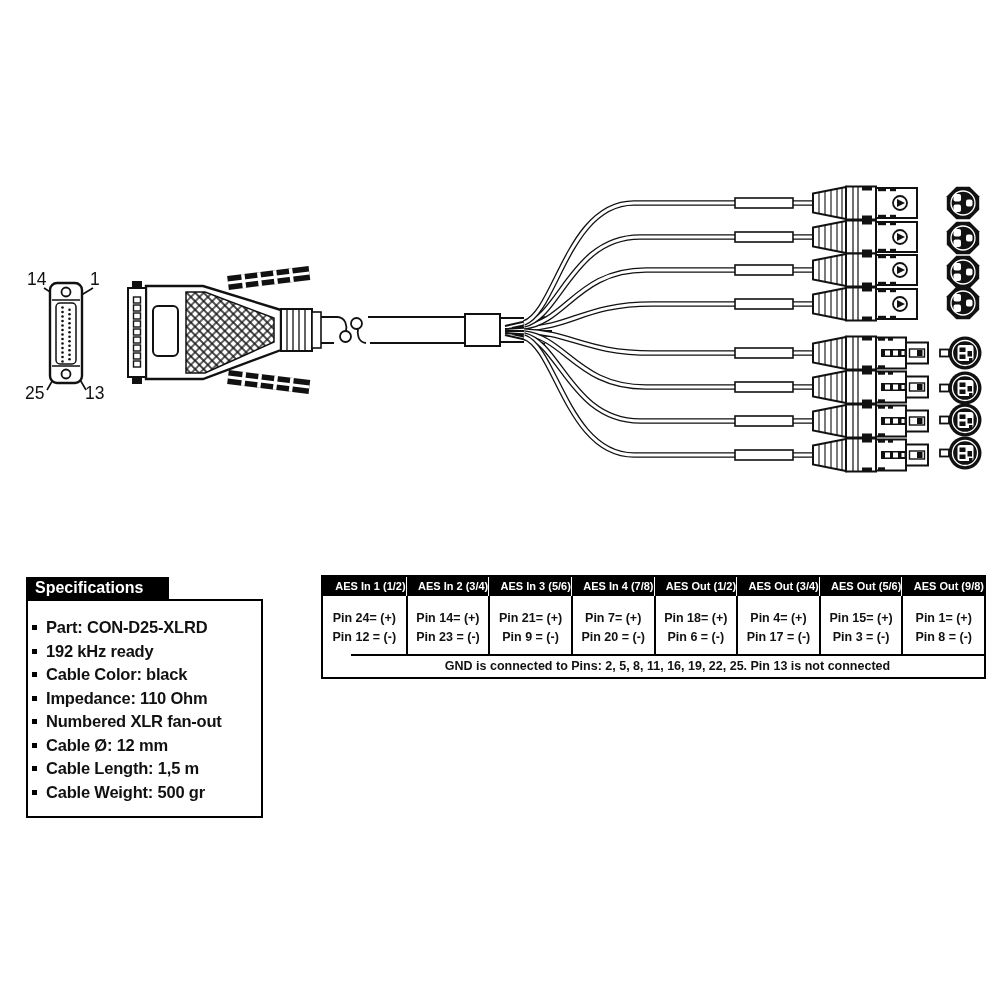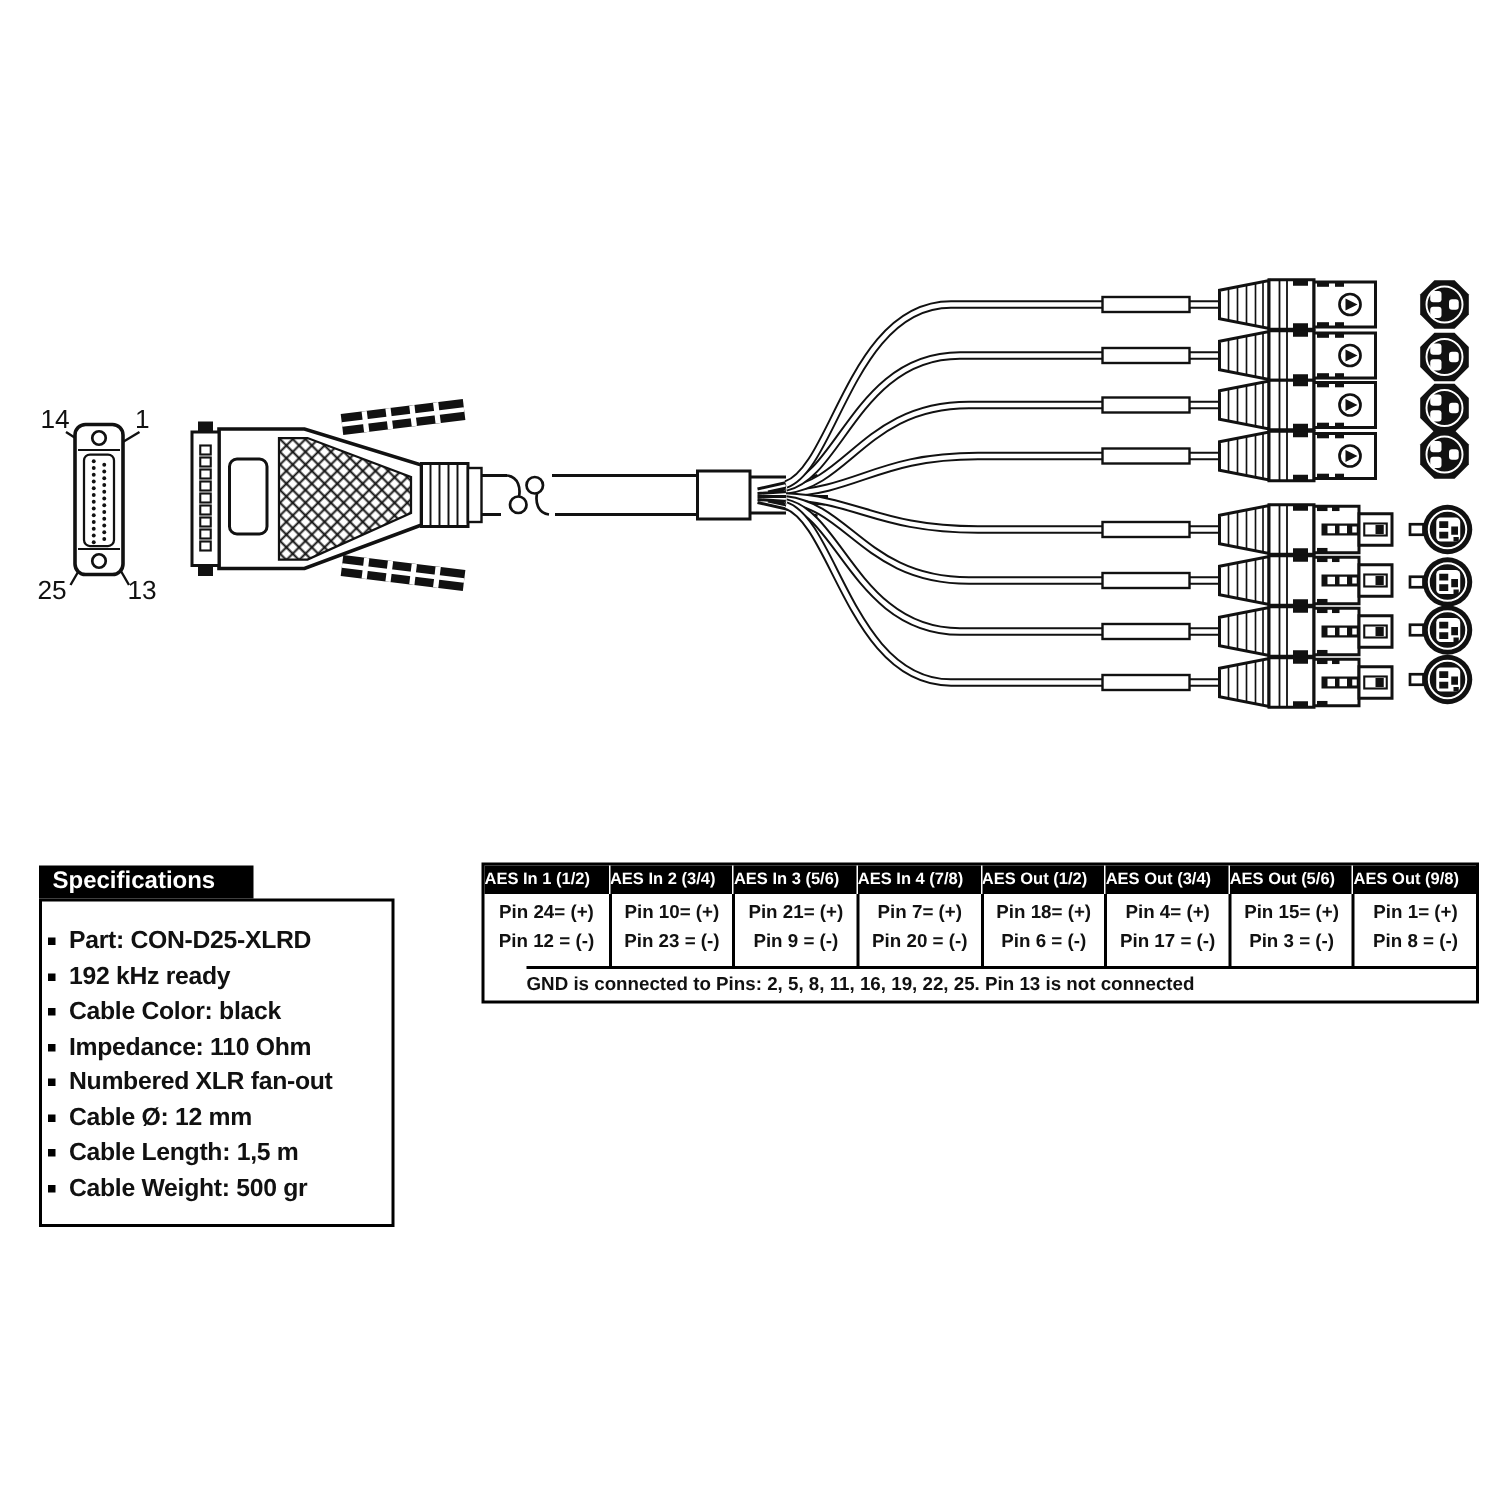--- a/index.html
+++ b/index.html
@@ -15,28 +15,28 @@
   .spec-title{background:#000;color:#fff;width:143px;height:22px;line-height:22px;
     padding-left:9px;box-sizing:border-box;font-size:16px;font-weight:bold;}
   .spec-body{border:2px solid #000;height:219px;box-sizing:border-box;padding:15px 6px 0 4px;}
   .spec-item{display:flex;align-items:center;font-size:16.5px;font-weight:bold;
     line-height:23.5px;letter-spacing:-0.2px;white-space:nowrap;}
   .bullet{width:5px;height:5px;background:#000;margin-right:9px;flex:0 0 auto;}
 
   
   .pin-table{position:absolute;left:321px;top:575px;width:665px;border:2px solid #000;box-sizing:border-box;}
   .pt-header{display:grid;grid-template-columns:repeat(8,1fr);background:#000;}
-  .pt-header .cell{color:#fff;font-size:11px;font-weight:bold;text-align:left;
+  .pt-header .cell{color:#fff;font-size:11px;font-weight:bold;text-align:right;
     line-height:19px;height:19px;white-space:nowrap;overflow:hidden;}
   .pt-header .cell + .cell{border-left:1px solid #fff;}
   .pt-body{display:grid;grid-template-columns:repeat(8,1fr);}
   .pt-body .cell{text-align:center;font-size:12.5px;font-weight:bold;line-height:19px;
-    padding:3px 0 7px;white-space:nowrap;}
+    padding:13px 0 7px;white-space:nowrap;}
   .pt-body .cell + .cell{border-left:2px solid #000;}
-  .pt-footer{border-top:2px solid #000;font-size:12.5px;font-weight:bold;
+  .pt-footer{border-top:2px solid #000;text-align:center;font-size:12.5px;font-weight:bold;
     padding:3px 0 4px;white-space:nowrap;margin-left:28px;}
 </style>
 </head>
 <body>
 
 <svg width="1000" height="520" viewBox="0 0 1000 520">
   <defs>
     <pattern id="xhatch" width="6" height="6" patternUnits="userSpaceOnUse" patternTransform="rotate(45)">
       <path d="M0,3 H6 M3,0 V6" stroke="#111" stroke-width="1.3"></path>
     </pattern>
@@ -297,21 +297,21 @@
     <div class="cell">AES Out (3/4)</div>
     <div class="cell">AES Out (5/6)</div>
     <div class="cell">AES Out (9/8)</div>
   </div>
   <div class="pt-body">
     <div class="cell">
         <div>Pin 24= (+)</div>
         <div>Pin 12 = (-)</div>
       </div>
     <div class="cell">
-        <div>Pin 10= (+)</div>
+        <div>Pin 14= (+)</div>
         <div>Pin 23 = (-)</div>
       </div>
     <div class="cell">
         <div>Pin 21= (+)</div>
         <div>Pin 9 = (-)</div>
       </div>
     <div class="cell">
         <div>Pin 7= (+)</div>
         <div>Pin 20 = (-)</div>
       </div>

